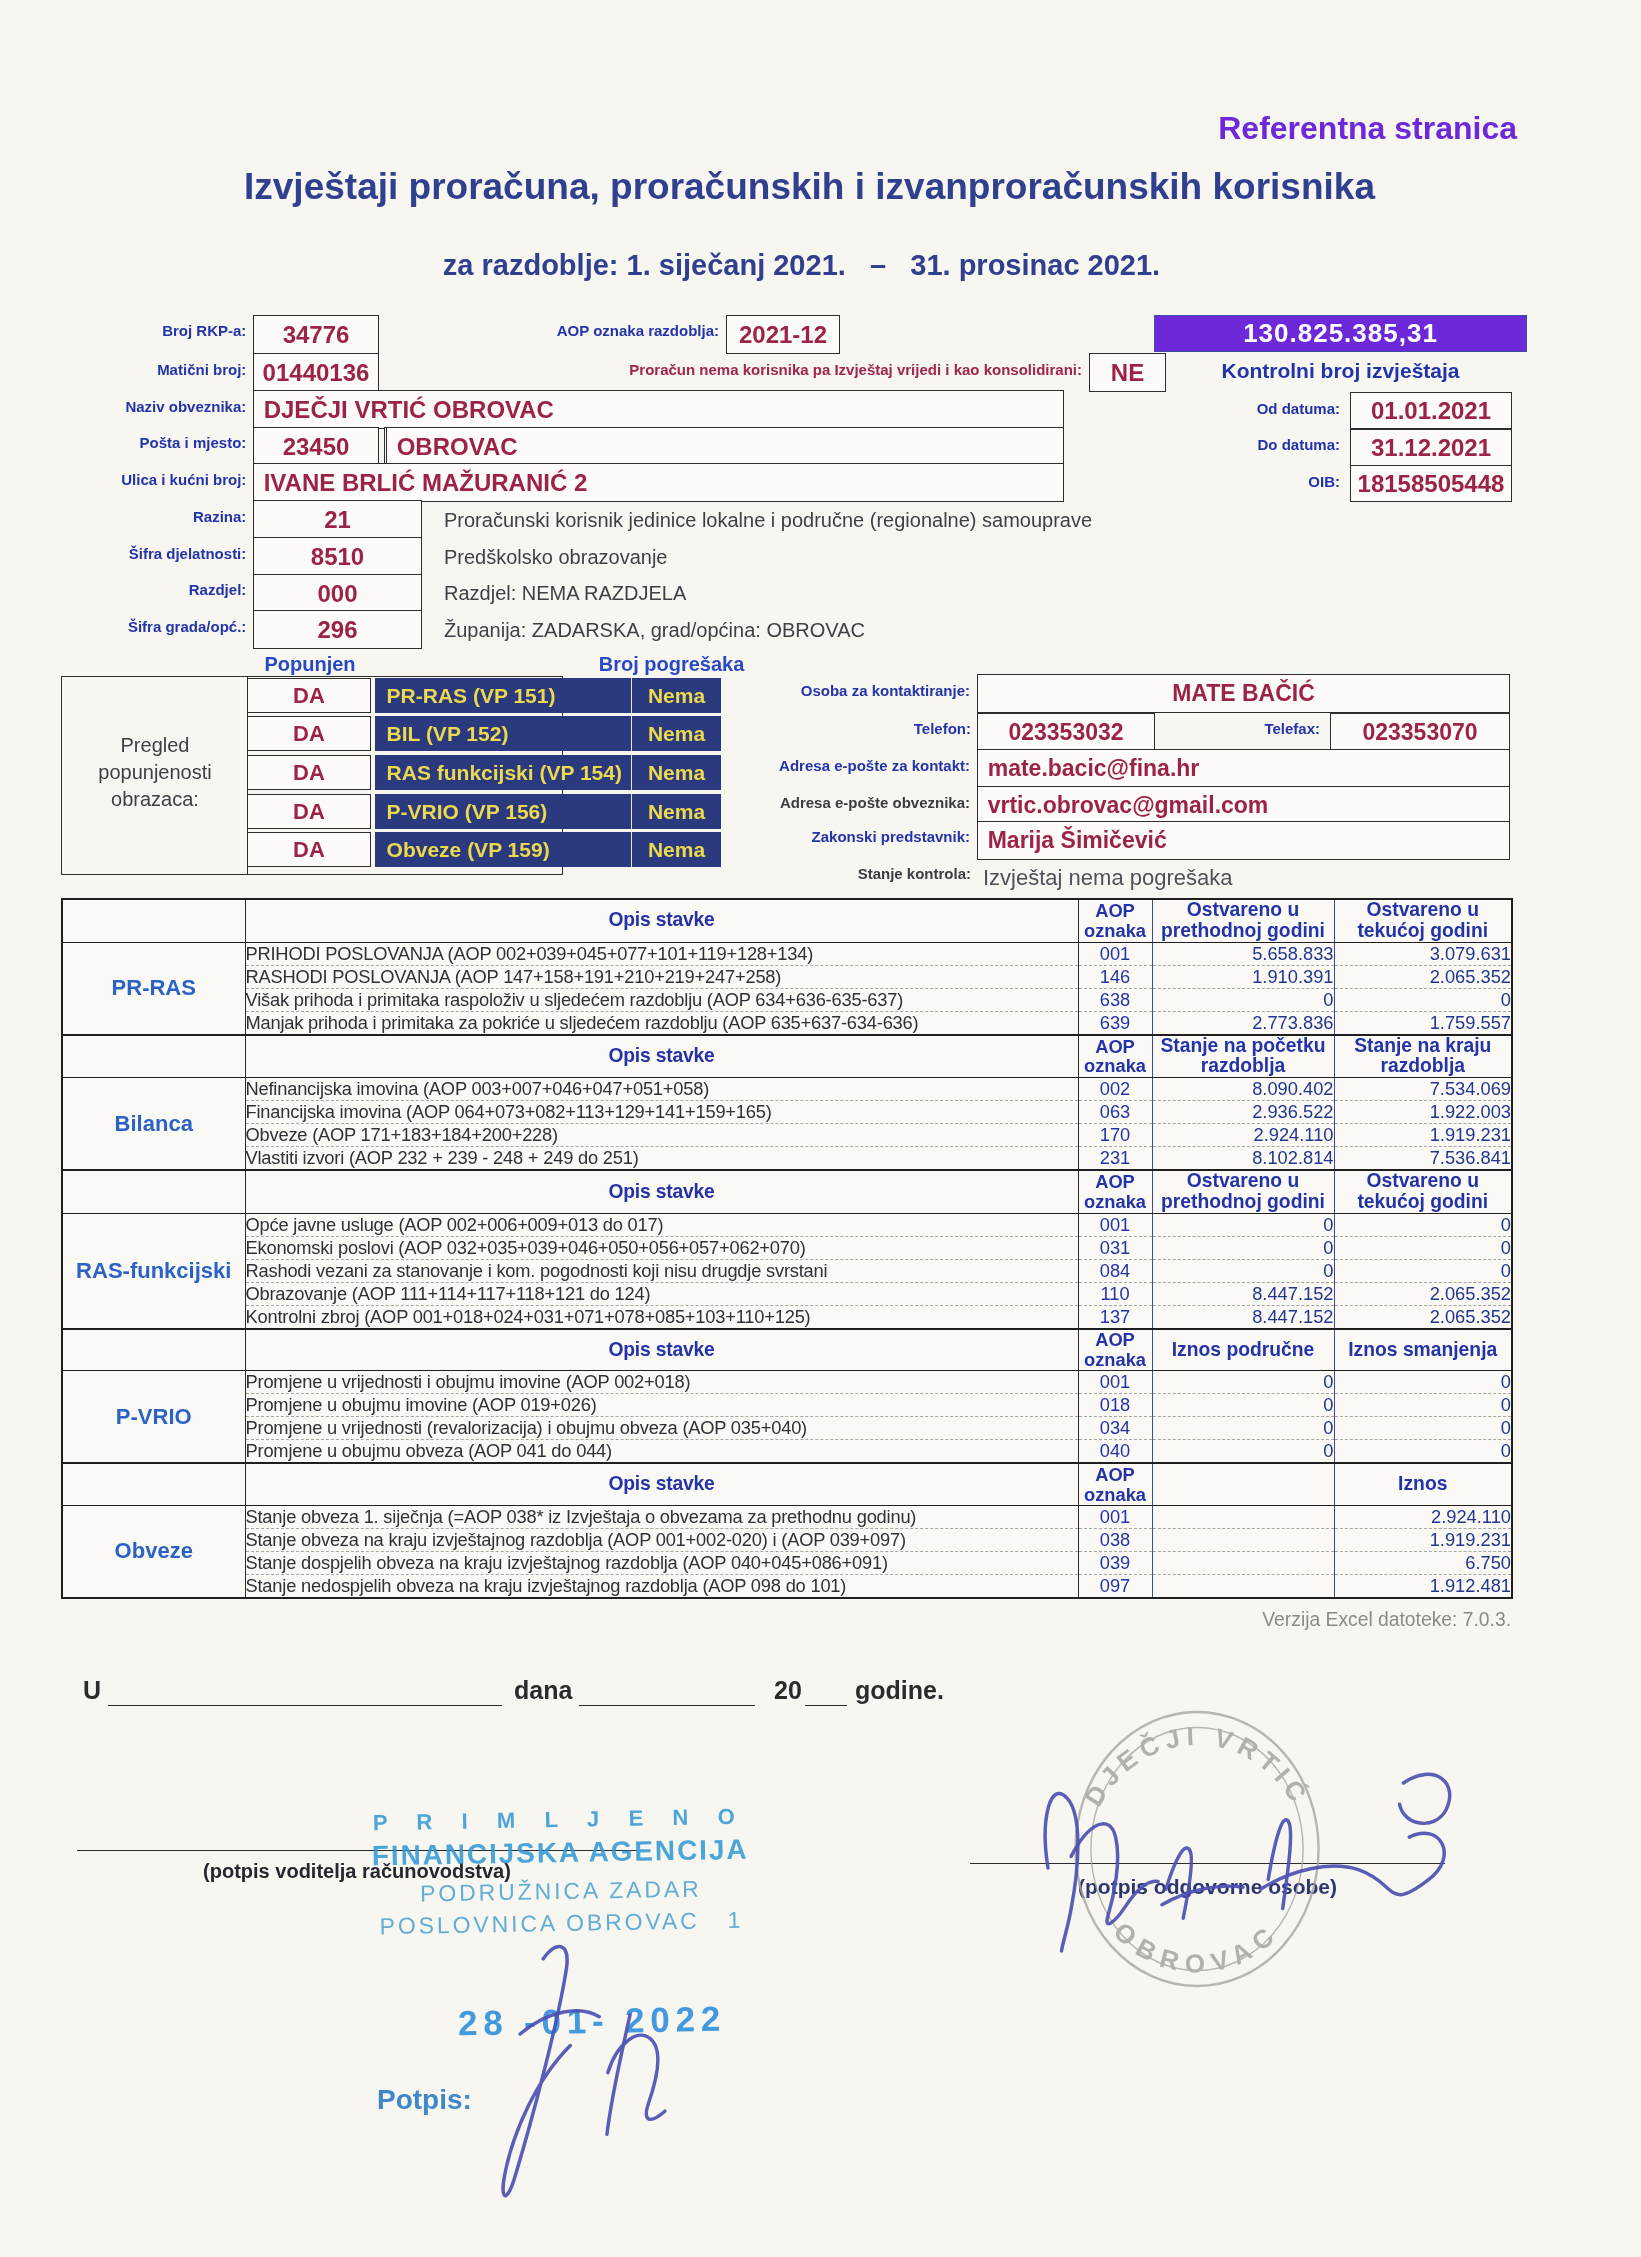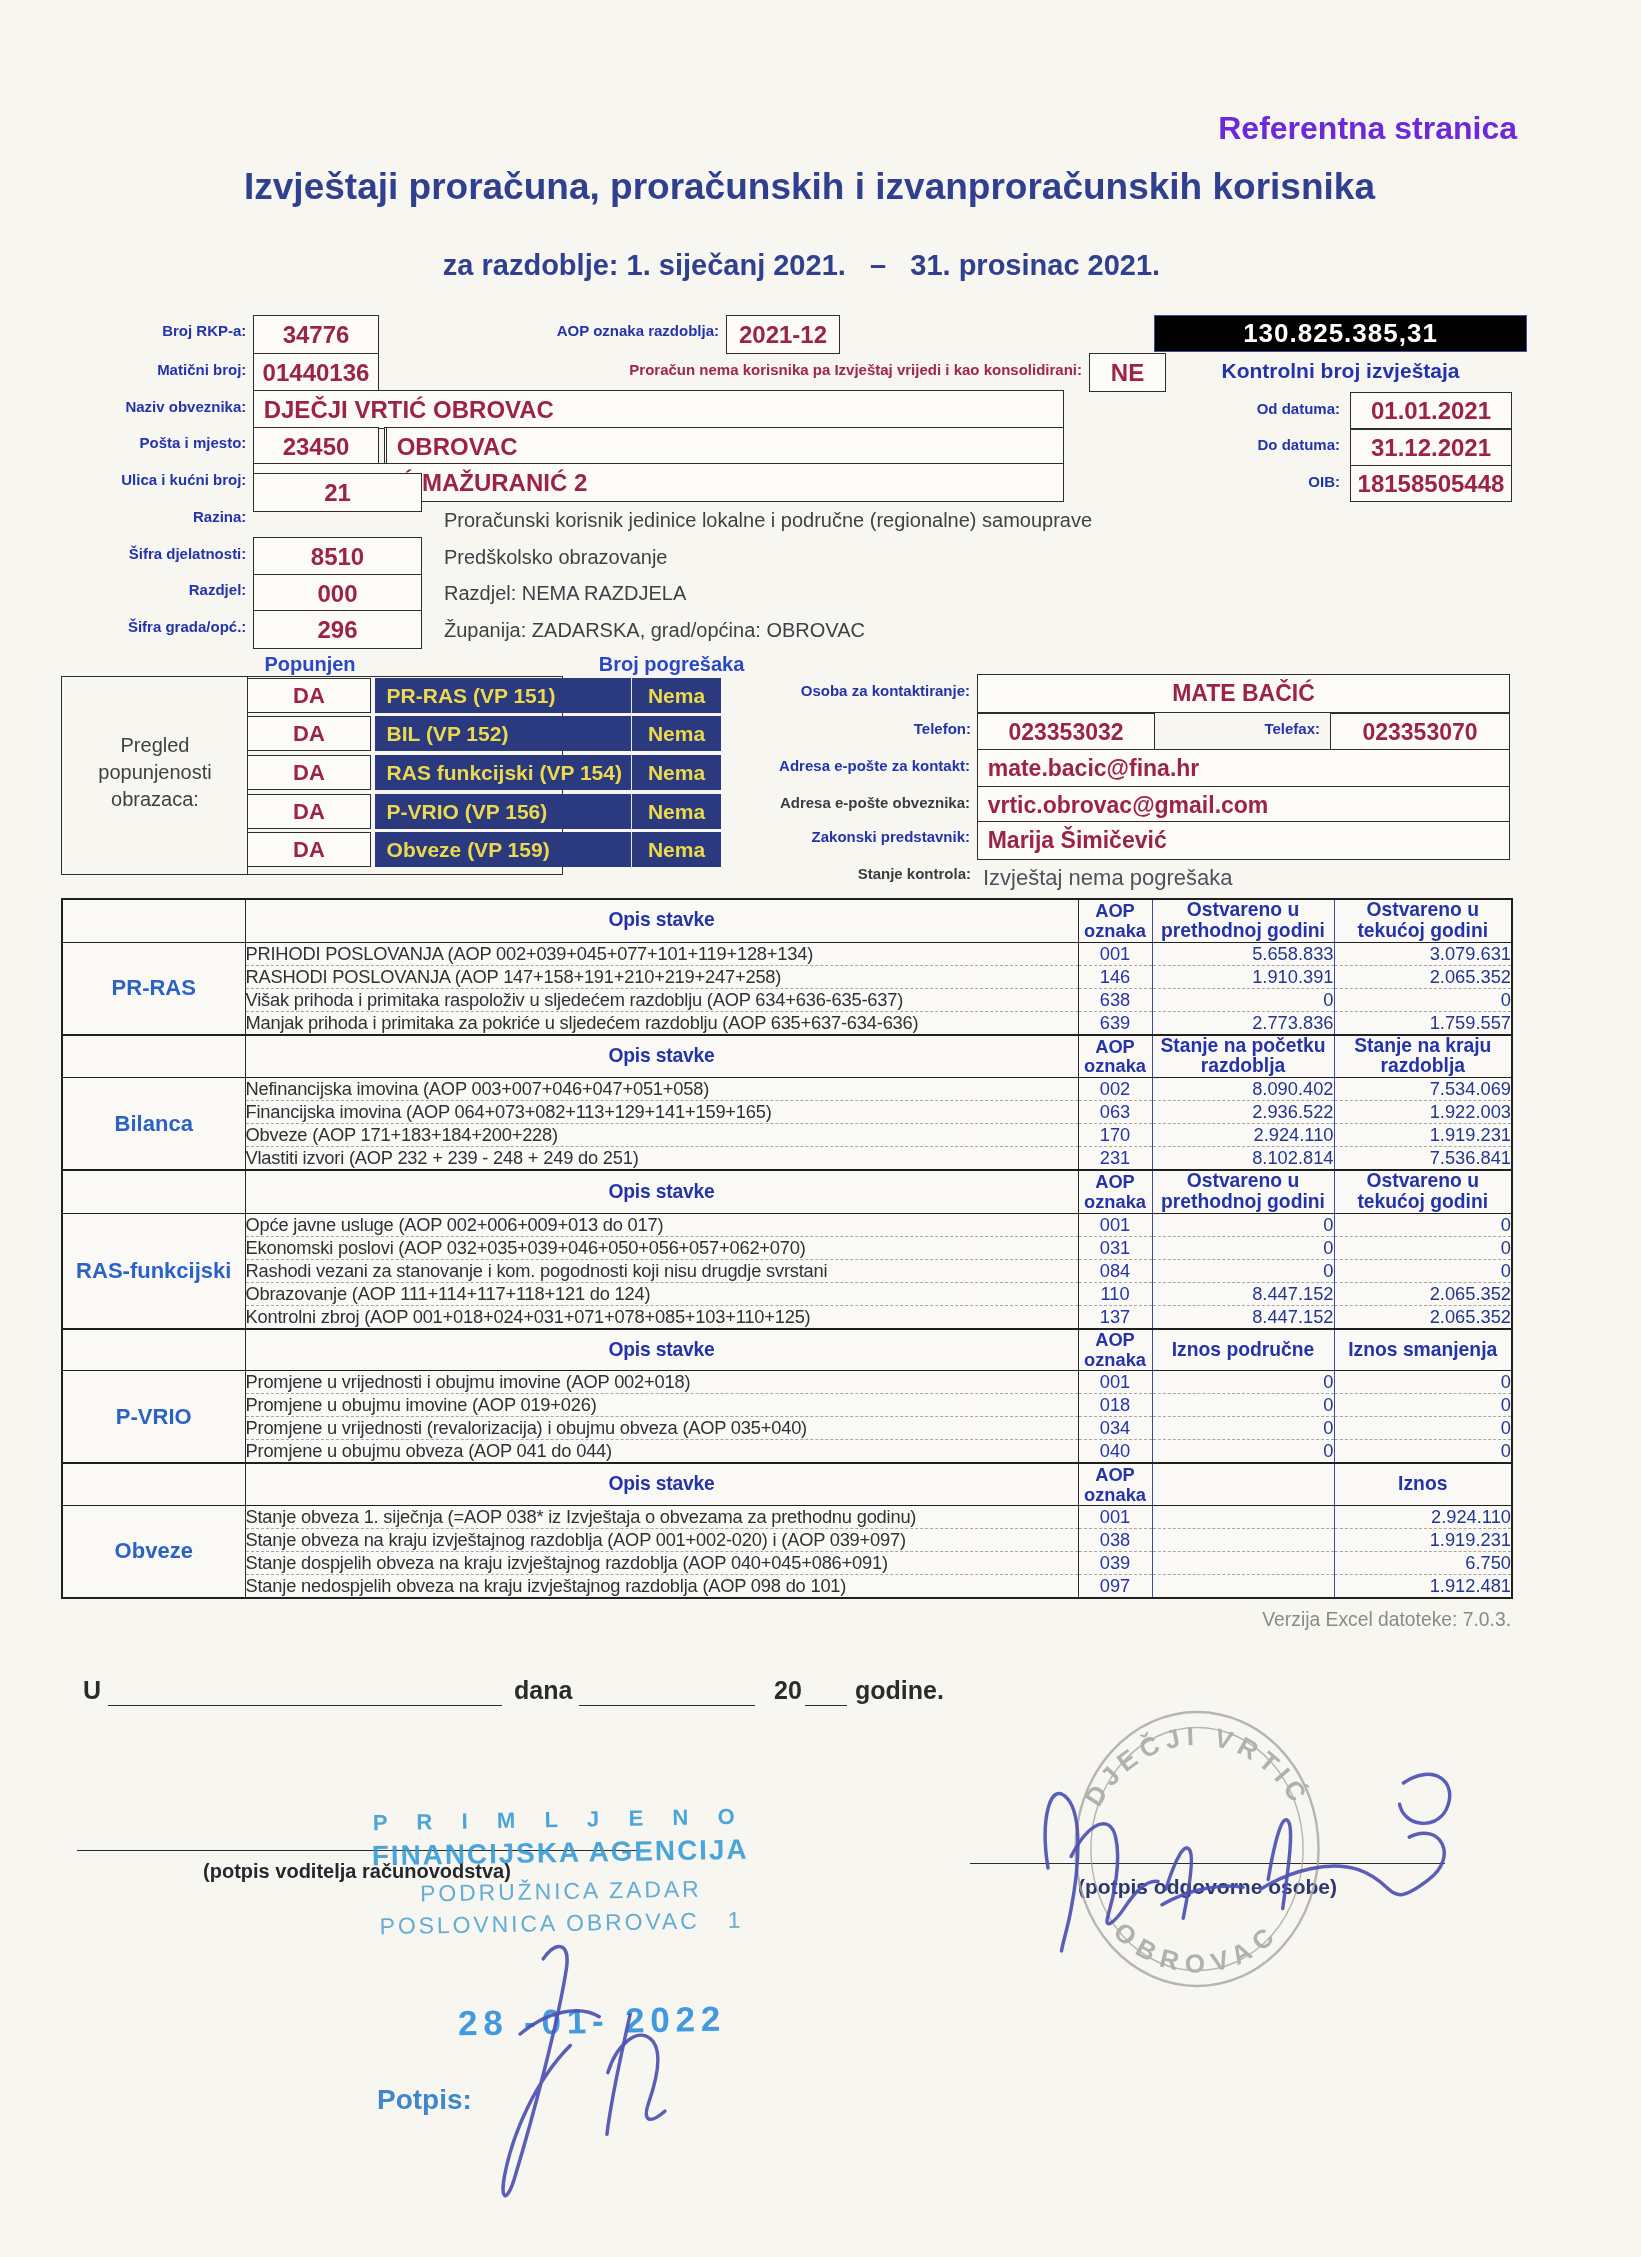--- a/index.html
+++ b/index.html
@@ -14,21 +14,21 @@
   .title{top:166px;left:0;width:1603px;text-align:center;font-size:37px;font-weight:bold;color:#30408f;margin-left:8px;}
   .subtitle{top:249px;left:0;width:1603px;text-align:center;font-size:29px;font-weight:bold;color:#30408f;white-space:pre;}
   
   .lbl{font-size:15px;font-weight:bold;color:#2334ab;text-align:right;}
   .lbl.dark{color:#3b3b41;}
   .red{color:#a1254d;}
   .box{border:1.9px solid #2e2e2e;background:#fcfbf7;display:flex;align-items:center;justify-content:center;
        font-size:24px;font-weight:bold;color:#9c2347;box-sizing:border-box;}
   .box.leftal{justify-content:flex-start;padding-left:9.7px;}
   .desc{font-size:20px;color:#3f3f46;}
-  .band{background:#000000;border:1.9px solid #3d4da0;display:flex;align-items:center;justify-content:center;
+  .band{background:#6d28d9;border:1.9px solid #3d4da0;display:flex;align-items:center;justify-content:center;
         color:#ffffff;font-size:26px;font-weight:bold;letter-spacing:1px;box-sizing:border-box;}
   .bandlbl{font-size:21px;font-weight:bold;color:#2334ab;text-align:center;}
   
   .colhead{font-size:20px;font-weight:bold;color:#2948c6;text-align:center;}
   .outerbox{border:1.9px solid #2e2e2e;box-sizing:border-box;}
   .vline{border-left:1.9px solid #2e2e2e;}
   .pregledlbl{font-size:20px;color:#3f3f44;text-align:center;line-height:1.35;}
   .dabox{border:1.9px solid #2e2e2e;background:#fcfbf7;display:flex;align-items:center;justify-content:center;
          font-size:22px;font-weight:bold;color:#9c2347;box-sizing:border-box;}
   .navybar{background:#2b3a7e;display:flex;align-items:stretch;box-sizing:border-box;}
@@ -104,21 +104,21 @@
   <div class="abs lbl" style="left:1197px;top:436px;width:143px;">Do datuma:</div>
   <div class="abs box" style="left:1350px;top:429px;width:162px;height:37px;">31.12.2021</div>
 
   <div class="abs lbl" style="left:19.3px;top:471px;width:227px;">Ulica i kućni broj:</div>
   <div class="abs box leftal" style="left:253px;top:463px;width:811px;height:39px;">IVANE BRLIĆ MAŽURANIĆ 2</div>
 
   <div class="abs lbl" style="left:1197px;top:473px;width:143px;">OIB:</div>
   <div class="abs box" style="left:1350px;top:465px;width:162px;height:37px;">18158505448</div>
 
   <div class="abs lbl" style="left:19.3px;top:508px;width:227px;">Razina:</div>
-  <div class="abs box" style="left:253px;top:473px;width:169px;height:39px;">21</div>
+  <div class="abs box" style="left:253px;top:500px;width:169px;height:39px;">21</div>
   <div class="abs desc" style="left:444px;top:509px;width:869px;">Proračunski korisnik jedinice lokalne i područne (regionalne) samouprave</div>
 
   <div class="abs lbl" style="left:19.3px;top:545px;width:227px;">Šifra djelatnosti:</div>
   <div class="abs box" style="left:253px;top:537px;width:169px;height:39px;">8510</div>
   <div class="abs desc" style="left:444px;top:546px;width:869px;">Predškolsko obrazovanje</div>
 
   <div class="abs lbl" style="left:19.3px;top:581px;width:227px;">Razdjel:</div>
   <div class="abs box" style="left:253px;top:574px;width:169px;height:39px;">000</div>
   <div class="abs desc" style="left:444px;top:582px;width:869px;">Razdjel: NEMA RAZDJELA</div>
 

